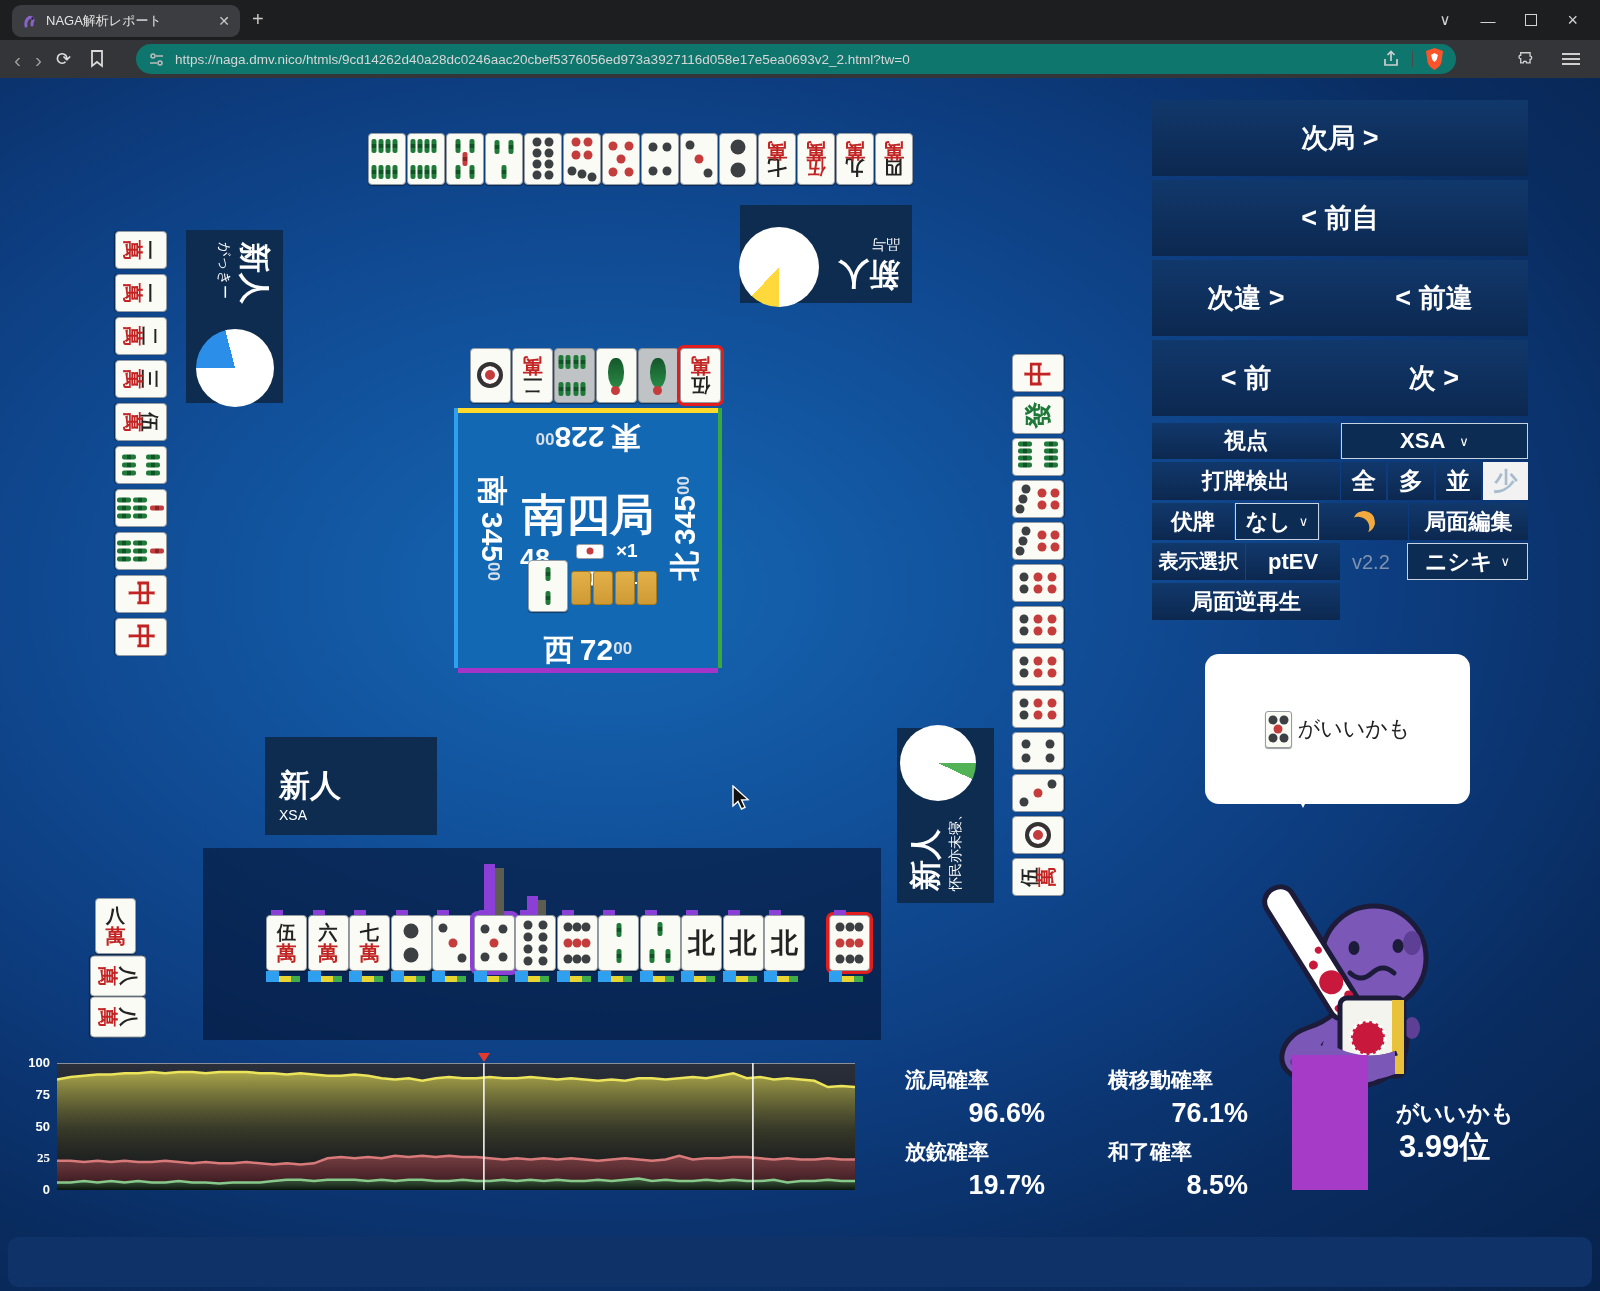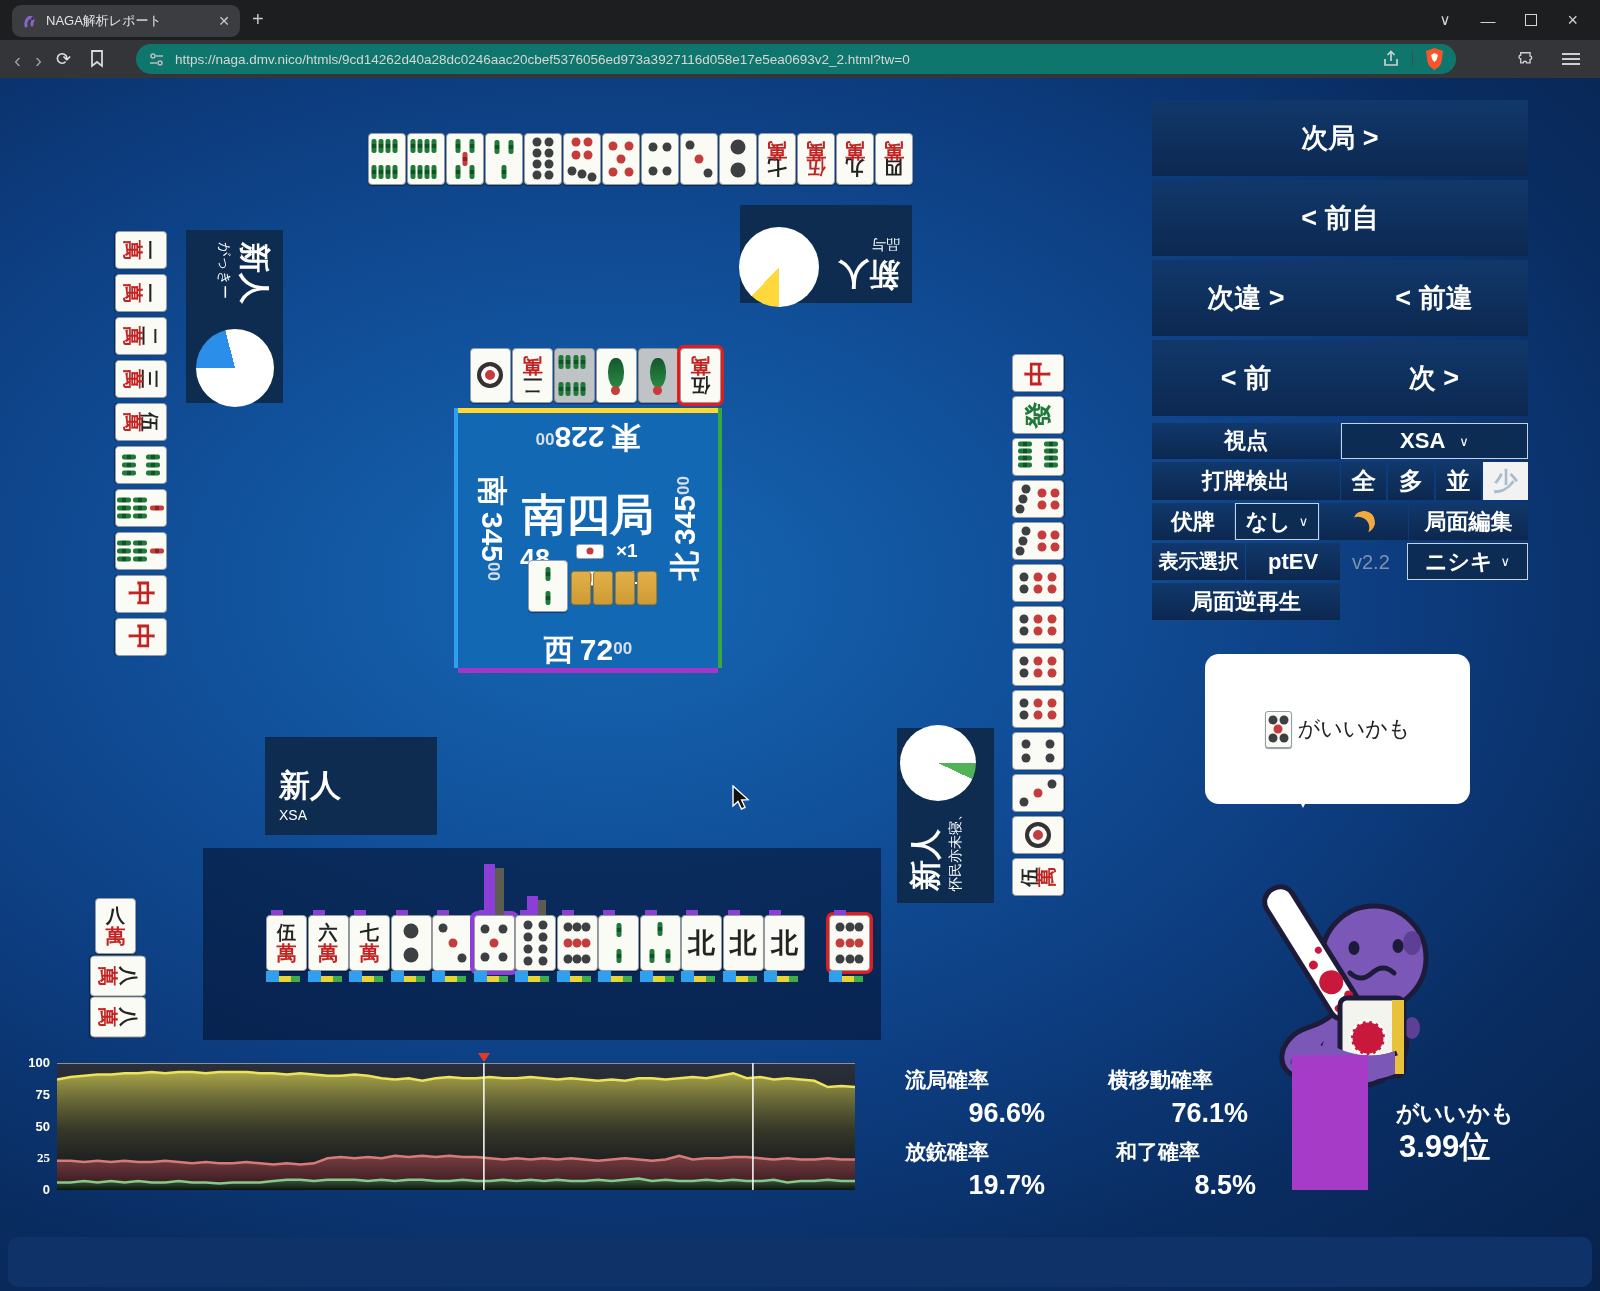--- a/index.html
+++ b/index.html
@@ -789,21 +789,21 @@
       <div class="vl">96.6%</div>
   </div>
   <div class="stat" style="left:1108px; top:988px;">
     <div class="lb">横移動確率</div>
       <div class="vl">76.1%</div>
   </div>
   <div class="stat" style="left:905px; top:1060px;">
     <div class="lb">放銃確率</div>
       <div class="vl">19.7%</div>
   </div>
-  <div class="stat" style="left:1108px; top:1060px;margin-left:8px;">
+  <div class="stat" style="left:1108px; top:1060px;">
     <div class="lb">和了確率</div>
       <div class="vl">8.5%</div>
   </div>
   <div id="rankbar" style="background: rgb(166, 59, 200);"></div>
   <div id="ranklabel">がいいかも</div>
   <div id="rankvalue">3.99位</div>
 
   <div id="yticks"></div>
   <div id="chart"><svg width="798" height="127" viewBox="0 0 798 127">
         <defs>

